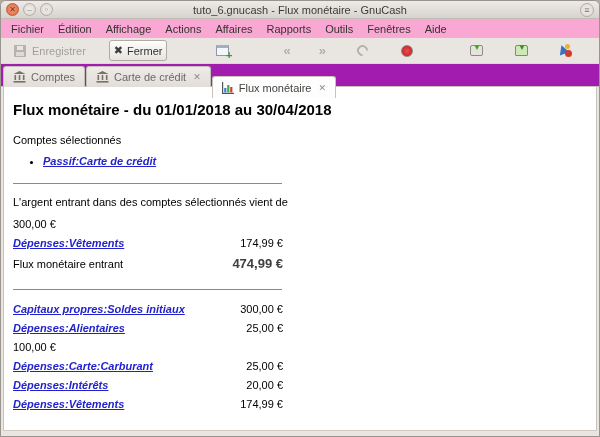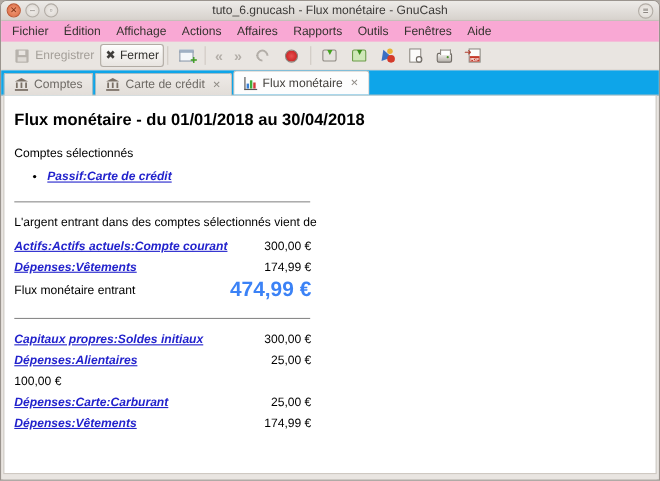--- a/index.html
+++ b/index.html
@@ -53,21 +53,21 @@
     height:19px; flex:0 0 19px;
     display:flex; align-items:center;
     background:#f9a8d4; padding:0 3px;
   }
   .menu-item {
     font-size:11px; color:#35332f; padding:2px 7px; border-radius:2px;
   }
   
   .toolbar {
     height:26px; flex:0 0 26px;
-    display:flex; align-items:center; gap:0;
+    display:flex; align-items:center; gap:18px;
     background:#e9e5e1; padding:0 5px;
     border-bottom:1px solid #ddd8d2;
   }
   .tb-sep { width:1px; height:17px; background:#cfc9c2; margin:0 3px; }
   .tb-btn {
     display:flex; align-items:center; gap:4px;
     padding:2px 4px; border-radius:3px; height:21px;
     font-size:11px; color:#33312e; border:1px solid transparent;
   }
   .tb-btn.disabled { color:#a39e98; }
@@ -105,37 +105,37 @@
   .printer { width:14px; height:9px; background:linear-gradient(#f4f2ef,#b7b2ac); border:1px solid #6f6a64; border-radius:2px; position:relative; margin-top:3px; }
   .printer:before { content:""; position:absolute; top:-4px; left:2px; width:8px; height:4px; background:#fff; border:1px solid #8e8982; border-bottom:none; }
   .printer:after { content:""; position:absolute; right:2px; top:2px; width:2px; height:2px; border-radius:50%; background:#4a8f2a; }
   
   .pdf { width:11px; height:13px; background:#fbfbfa; border:1px solid #8e8982; position:relative; }
   .pdf:after { content:"PDF"; position:absolute; bottom:0; left:0; right:0; background:#c43a2a; color:#fff; font-size:4px; font-weight:bold; text-align:center; line-height:5px; }
   .pdf:before { content:"➜"; position:absolute; top:-2px; left:-5px; color:#b04030; font-size:8px; }
   
   .tabbar {
     height:23px; flex:0 0 23px;
-    background:#0ea5e9;
+    background:#a21caf;
     display:flex; align-items:flex-end;
     padding:2px 2px 0 2px;
     border-bottom:1px solid #c8c3bd;
   }
   .tab {
     display:flex; align-items:center; gap:5px;
     height:21px; padding:0 9px;
     border:1px solid #c4bfb8; border-bottom:none;
     border-radius:3px 3px 0 0;
     background:linear-gradient(#eeebe8,#e2ddd8);
     font-size:11px; color:#6e6a65;
     margin-right:1px; position:relative; top:1px;
   }
   .tab.active {
     background:#fdfdfd; color:#45423e;
-    top:0; height:22px; z-index:2;
+    top:12px; height:22px; z-index:2;
     border-color:#c8c3bd;
   }
   .tab-close { font-size:9px; color:#8f8b85; font-weight:bold; padding-left:2px; }
   .tab-ico { display:flex; align-items:center; }
   
   .content {
     flex:1 1 auto;
     background:#fff;
     border-left:1px solid #c8c3bd;
     border-right:1px solid #c8c3bd;
@@ -150,21 +150,21 @@
   .acct-list { list-style:disc; margin:9px 0 0 30px; }
   .acct-list li { font-size:11px; margin-bottom:2px; color:#000; }
   a.rlink { color:#2222cc; font-style:italic; font-size:11px; text-decoration:underline;font-weight:bold; }
   .rule { border:none; border-top:1px solid #8a8a8a; width:269px; margin:16px 0 12px 0; }
   .sec-head { font-size:11px; color:#000; margin-bottom:9px; }
   .rtable { width:270px; }
   .rrow { display:flex; justify-content:space-between; align-items:baseline; margin-bottom:4px; line-height:15px; }
   .amt { font-size:11px; color:#000; }
   .trow { display:flex; justify-content:space-between; align-items:flex-start; margin-top:2px; line-height:18px; }
   .trow .tlabel { font-size:11px; color:#000; }
-  .trow .tamt { font-size:19px; font-weight:bold; color:#3b82f6; }
+  .trow .tamt { font-size:13px; font-weight:bold; color:#404040; }
   
   svg { display:block; }
 </style>
 </head>
 <body>
 
 <div class="window">
 
   <div class="titlebar">
     <div class="title-text">tuto_6.gnucash - Flux monétaire - GnuCash</div>
@@ -312,21 +312,20 @@
     <div class="plain">Comptes sélectionnés</div>
     <ul class="acct-list">
       <li><a class="rlink" href="#">Passif:Carte de crédit</a></li>
     </ul>
 
     <hr class="rule">
 
     <div class="sec-head">L'argent entrant dans des comptes sélectionnés vient de</div>
     <div class="rtable">
       <div class="rrow">
-        <a class="rlink" href="#">Actifs:Actifs actuels:Compte courant</a>
         <span class="amt">300,00 €</span>
       </div>
       <div class="rrow">
         <a class="rlink" href="#">Dépenses:Vêtements</a>
         <span class="amt">174,99 €</span>
       </div>
       <div class="trow">
         <span class="tlabel">Flux monétaire entrant</span>
         <span class="tamt">474,99 €</span>
       </div>
@@ -344,20 +343,24 @@
         <span class="amt">25,00 €</span>
       </div>
       <div class="rrow">
         <span class="amt">100,00 €</span>
       </div>
       <div class="rrow">
         <a class="rlink" href="#">Dépenses:Carte:Carburant</a>
         <span class="amt">25,00 €</span>
       </div>
       <div class="rrow">
+        <a class="rlink" href="#">Dépenses:Intérêts</a>
+        <span class="amt">20,00 €</span>
+      </div>
+      <div class="rrow">
         <a class="rlink" href="#">Dépenses:Vêtements</a>
         <span class="amt">174,99 €</span>
       </div>
 
     </div>
 
   </div>
 
   <div class="bottom-strip"></div>
 </div>

